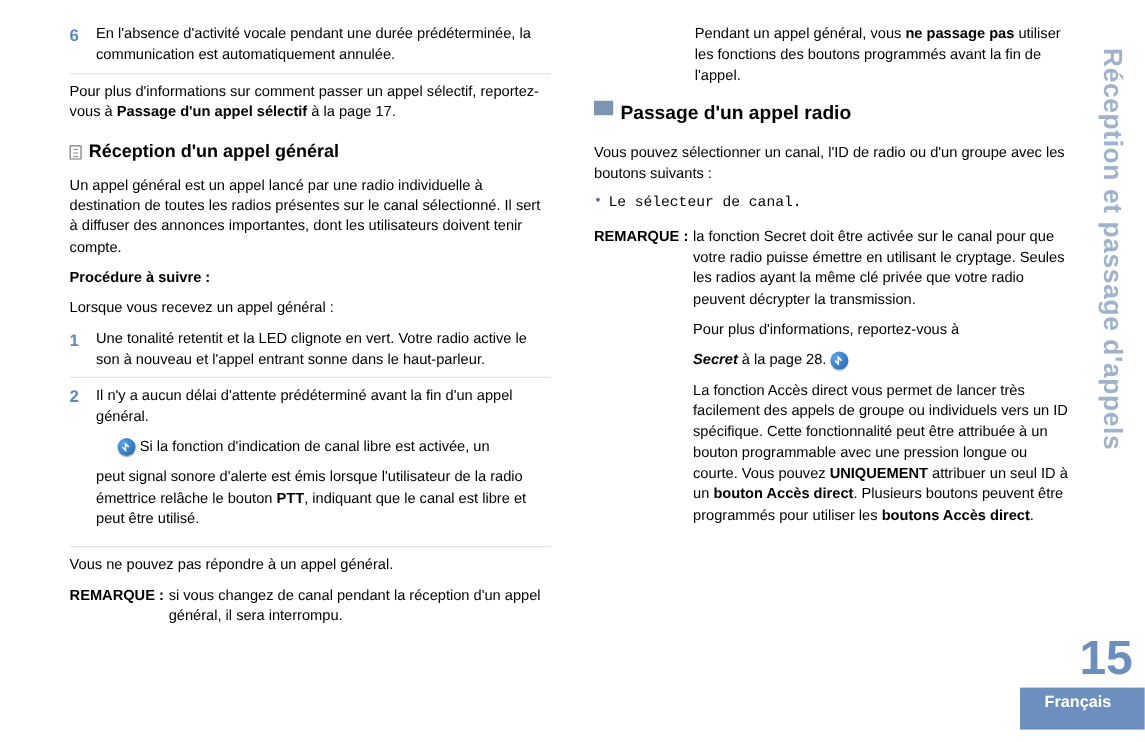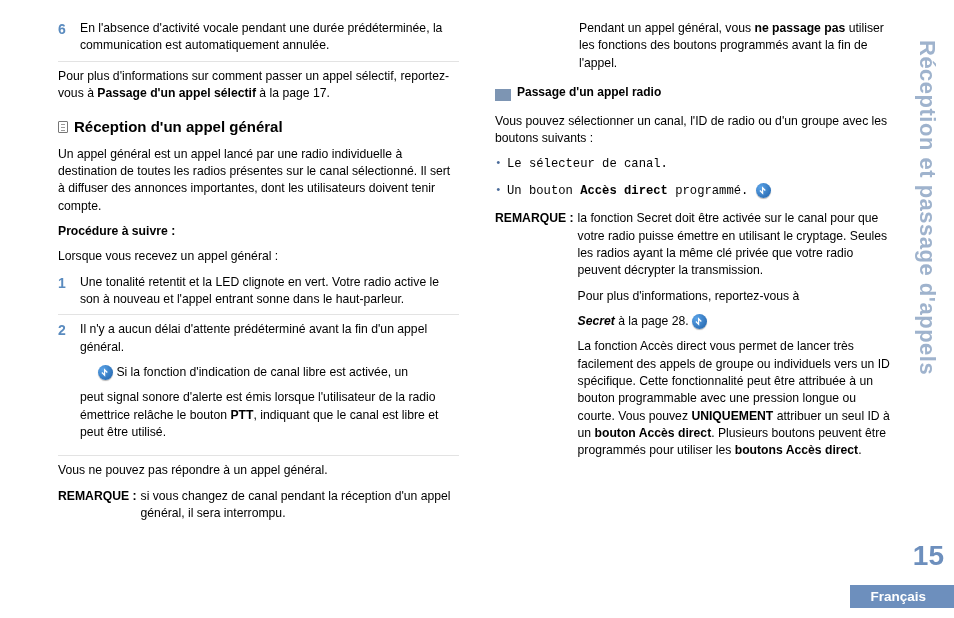--- a/index.html
+++ b/index.html
@@ -72,24 +72,24 @@
   .proc-label { font-weight: bold; margin: 10px 0 4px 0; }
   .remarque {
     display: flex;
     gap: 4px;
     margin-top: 8px;
   }
   .remarque .rlabel { font-weight: bold; white-space: nowrap; }
   .rbody { flex: 1; }
   .section-title {
     font-weight: bold;
-    font-size: 12px;
+    font-size: 16px;
     margin: 12px 0 12px 0;
     display: flex;
-    align-items: flex-end;
+    align-items: flex-start;
   }
   .section-bar {
     display: inline-block;
     width: 16px; height: 12px;
     background: #7d95b3;
     margin-right: 6px;
   }
   ul.bullets {
     list-style: none;
     padding: 0;
@@ -129,33 +129,33 @@
     text-orientation: mixed;
     font-size: 22px;
     font-weight: bold;
     color: #9fb3cd;
     letter-spacing: .5px;
   }
   .page-number {
     position: absolute;
     right: 10px;
     bottom: 46px;
-    font-size: 28px;
+    font-size: 40px;
     font-weight: bold;
     color: #6d8fbd;
   }
   .lang-tab {
     position: absolute;
     right: 0;
     bottom: 10px;
     background: #6d8fbd;
     color: #ffffff;
     font-weight: bold;
     font-size: 13.5px;
-    padding: 4px 28px 4px 20px;
+    padding: 4px 28px 16px 20px;
   }
   .indent { padding-left: 18px; }
   b, strong { font-weight: bold; }
 </style>
 </head>
 <body>
 
 <div class="page">
 
   <div class="columns">
@@ -217,28 +217,20 @@
 
       <div class="section-title">
         <span class="section-bar"></span>
         <span>Passage d'un appel radio</span>
       </div>
 
       <p>Vous pouvez sélectionner un canal, l'ID de radio ou d'un groupe avec les boutons suivants :</p>
 
       <ul class="bullets">
         <li><span>Le sélecteur de canal.</span></li>
-        <li>
-          <span>Un bouton </span><strong>Accès direct</strong><span> programmé.  </span>
-          <span class="blue-dot">
-            <svg width="9" height="9" viewBox="0 0 10 10">
-                <polyline points="1,5 4,8 4,2 7,5"></polyline>
-              </svg>
-          </span>
-        </li>
       </ul>
 
       <div class="remarque">
         <div class="rlabel">REMARQUE :</div>
         <div class="rbody">
           <p>la fonction Secret doit être activée sur le canal pour que votre radio puisse émettre en utilisant le cryptage. Seules les radios ayant la même clé privée que votre radio peuvent décrypter la transmission.</p>
           <p>Pour plus d'informations, reportez-vous à</p>
           <p>
             <strong><em>Secret</em></strong><span> à la page 28.  </span>
             <span class="blue-dot">

